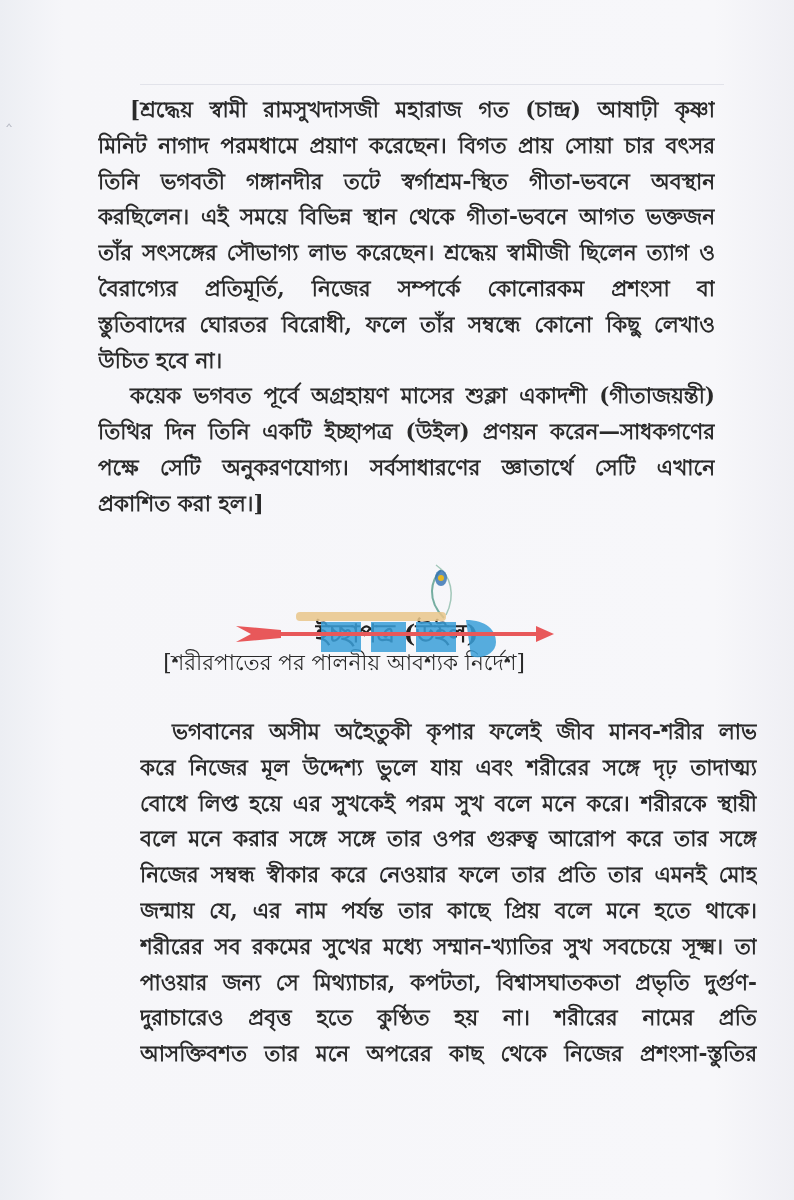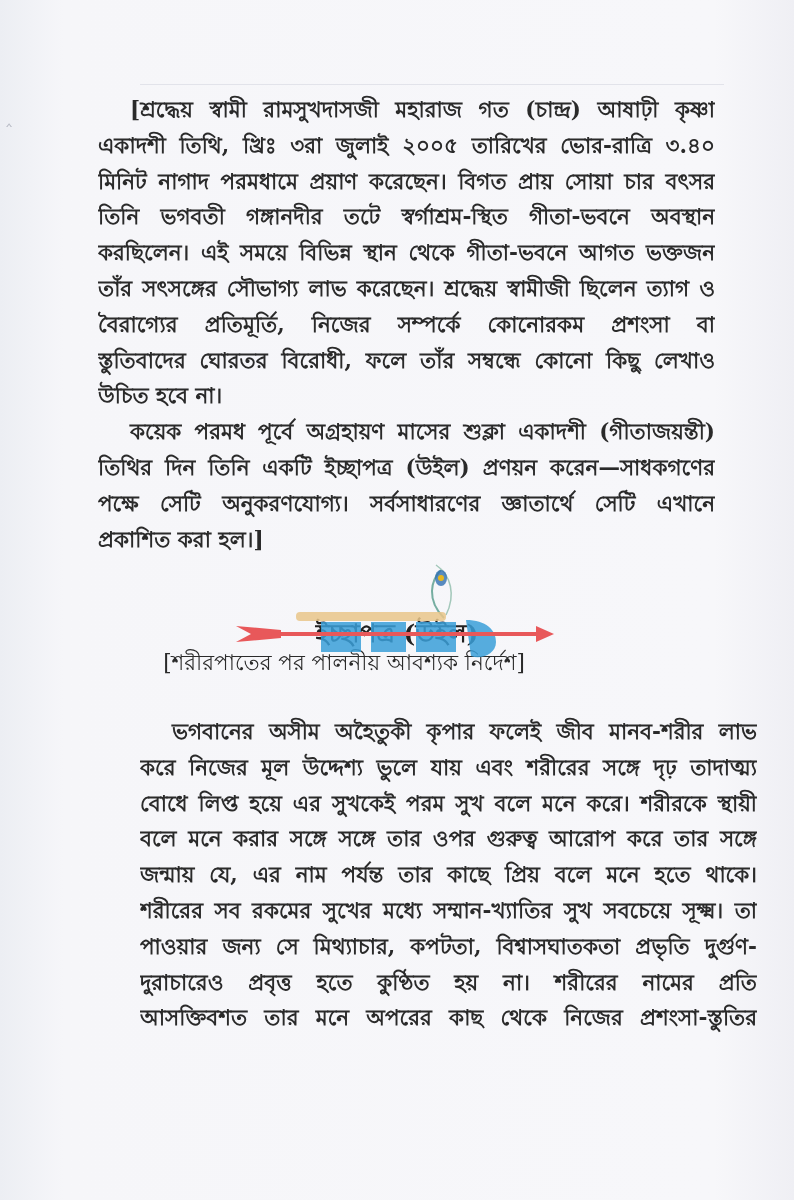--- a/index.html
+++ b/index.html
@@ -54,29 +54,28 @@
 <body>
 
 <div class="page">
   <div class="margin-mark">‸</div>
   <div class="header"></div>
   <div class="page-num"></div>
   <div class="header-rule"></div>
 
   <div class="text p1">
     <span class="line indent">[শ্রদ্ধেয় স্বামী রামসুখদাসজী মহারাজ গত (চান্দ্র) আষাঢ়ী কৃষ্ণা</span>
-    <span class="line">একাদশী তিথি, খ্রিঃ ৩রা জুলাই ২০০৫ তারিখের ভোর-রাত্রি ৩.৪০</span>
     <span class="line">মিনিট নাগাদ পরমধামে প্রয়াণ করেছেন। বিগত প্রায় সোয়া চার বৎসর</span>
     <span class="line">তিনি ভগবতী গঙ্গানদীর তটে স্বর্গাশ্রম-স্থিত গীতা-ভবনে অবস্থান</span>
     <span class="line">করছিলেন। এই সময়ে বিভিন্ন স্থান থেকে গীতা-ভবনে আগত ভক্তজন</span>
     <span class="line">তাঁর সৎসঙ্গের সৌভাগ্য লাভ করেছেন। শ্রদ্ধেয় স্বামীজী ছিলেন ত্যাগ ও</span>
     <span class="line">বৈরাগ্যের প্রতিমূর্তি, নিজের সম্পর্কে কোনোরকম প্রশংসা বা</span>
     <span class="line">স্তুতিবাদের ঘোরতর বিরোধী, ফলে তাঁর সম্বন্ধে কোনো কিছু লেখাও</span>
     <span class="line last">উচিত হবে না।</span>
-    <span class="line indent">কয়েক পরমধ পূর্বে অগ্রহায়ণ মাসের শুক্লা একাদশী (গীতাজয়ন্তী)</span>
+    <span class="line indent">কয়েক ভগবত পূর্বে অগ্রহায়ণ মাসের শুক্লা একাদশী (গীতাজয়ন্তী)</span>
     <span class="line">তিথির দিন তিনি একটি ইচ্ছাপত্র (উইল) প্রণয়ন করেন—সাধকগণের</span>
     <span class="line">পক্ষে সেটি অনুকরণযোগ্য। সর্বসাধারণের জ্ঞাতার্থে সেটি এখানে</span>
     <span class="line last">প্রকাশিত করা হল।]</span>
   </div>
 
   <div class="title">ইচ্ছাপত্র (উইল)</div>
   <div class="subtitle">[শরীরপাতের পর পালনীয় আবশ্যক নির্দেশ]</div>
 
   <svg class="watermark" viewBox="0 0 330 110">
     <g>
@@ -96,19 +95,20 @@
       <path d="M0 66 L45 70 L45 78 L0 82 L15 74 Z" fill="#e8585a"></path>
       <path d="M300 66 L318 74 L300 82 Z" fill="#e8585a"></path>
     </g>
   </svg>
 
   <div class="text p3">
     <span class="line indent">ভগবানের অসীম অহৈতুকী কৃপার ফলেই জীব মানব-শরীর লাভ</span>
     <span class="line">করে নিজের মূল উদ্দেশ্য ভুলে যায় এবং শরীরের সঙ্গে দৃঢ় তাদাত্ম্য</span>
     <span class="line">বোধে লিপ্ত হয়ে এর সুখকেই পরম সুখ বলে মনে করে। শরীরকে স্থায়ী</span>
     <span class="line">বলে মনে করার সঙ্গে সঙ্গে তার ওপর গুরুত্ব আরোপ করে তার সঙ্গে</span>
+    <span class="line">নিজের সম্বন্ধ স্বীকার করে নেওয়ার ফলে তার প্রতি তার এমনই মোহ</span>
     <span class="line">জন্মায় যে, এর নাম পর্যন্ত তার কাছে প্রিয় বলে মনে হতে থাকে।</span>
     <span class="line">শরীরের সব রকমের সুখের মধ্যে সম্মান-খ্যাতির সুখ সবচেয়ে সূক্ষ্ম। তা</span>
     <span class="line">পাওয়ার জন্য সে মিথ্যাচার, কপটতা, বিশ্বাসঘাতকতা প্রভৃতি দুর্গুণ-</span>
     <span class="line">দুরাচারেও প্রবৃত্ত হতে কুণ্ঠিত হয় না। শরীরের নামের প্রতি</span>
     <span class="line">আসক্তিবশত তার মনে অপরের কাছ থেকে নিজের প্রশংসা-স্তুতির</span>
   </div>
 </div>
 
 </body></html>

